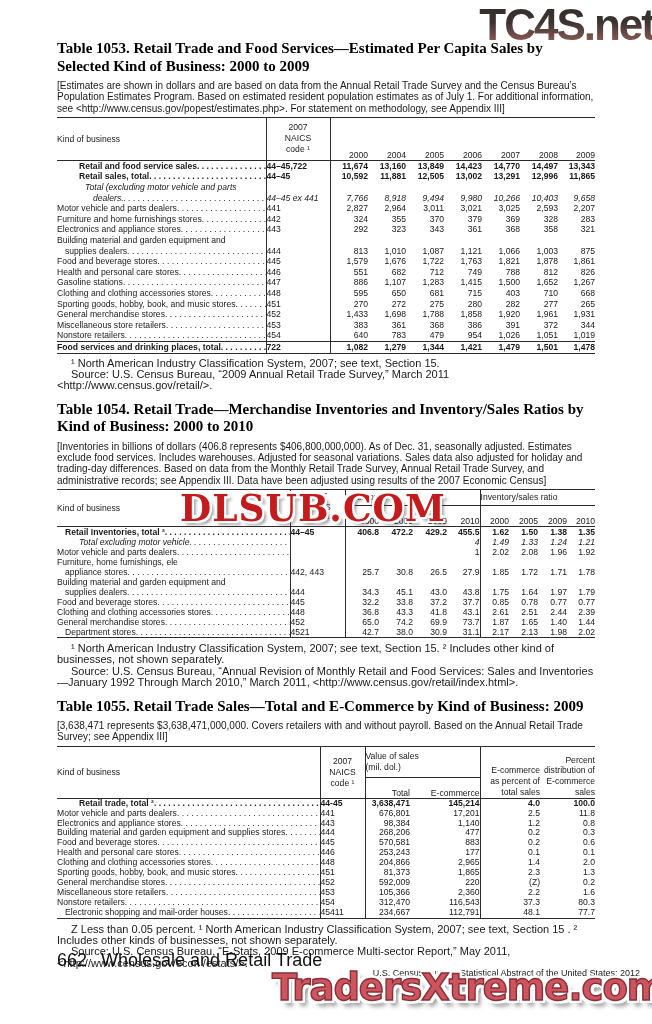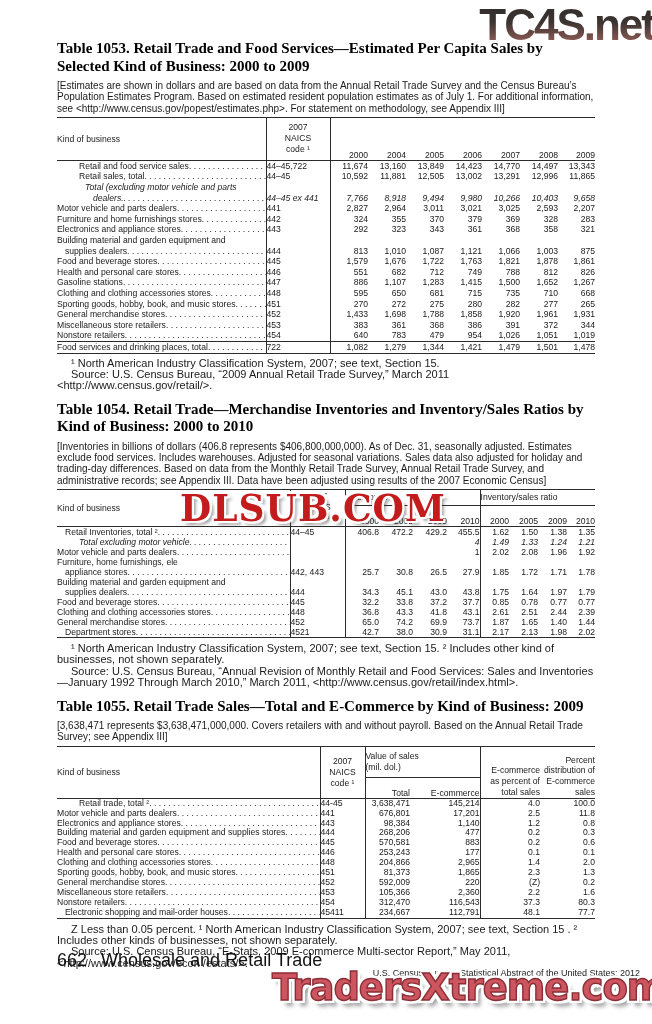--- a/index.html
+++ b/index.html
@@ -31,21 +31,21 @@
   th.grp{text-align:left;vertical-align:middle;line-height:11px;}
   th.pcth{text-align:right;vertical-align:bottom;white-space:pre-line;line-height:10.8px;padding:0 4px 2px 0;}
   td.lbl{overflow:hidden;}
   .cf{display:flex;align-items:baseline;}
   .lt{white-space:nowrap;}
   .dots{flex:1;min-width:0;overflow:hidden;white-space:nowrap;}
   .dots::after{content:" . . . . . . . . . . . . . . . . . . . . . . . . . . . . . . . . . . . . . . . . . . . . . . . . . .";}
   .nodots .dots::after{content:"";}
   td.naics{text-align:left;padding-left:5px;white-space:nowrap;overflow:hidden;}
   td.num{text-align:right;padding-right:5px;white-space:nowrap;}
-  tr.b{font-weight:normal;}
+  tr.b{font-weight:bold;}
   tr.i{font-style:italic;}
   tr.in1 .cf{padding-left:8px;}
   tr.in2 .cf{padding-left:22px;}
   tr.in3 .cf{padding-left:28px;}
   tr.in4 .cf{padding-left:36px;}
   tr.ruletop td{border-top:1px solid #2b2b2b;}
   #t1053 thead th{height:42px;}
   #t1053 tbody td{line-height:10.6px;height:10.6px;}
   #t1054 tbody td{line-height:10px;height:10px;}
   #t1055 tbody td{line-height:9.9px;height:9.9px;}
@@ -322,21 +322,21 @@
               <span class="cf">
                 <span class="lt">Clothing and clothing accessories stores</span>
                 <span class="dots"></span>
               </span>
             </td>
             <td class="naics bl br">448</td>
             <td class="num">595</td>
             <td class="num">650</td>
             <td class="num">681</td>
             <td class="num">715</td>
-            <td class="num">735</td>
+            <td class="num">403</td>
             <td class="num">710</td>
             <td class="num">668</td>
           </tr>
 
           <tr>
             <td class="lbl">
               <span class="cf">
                 <span class="lt">Sporting goods, hobby, book, and music stores</span>
                 <span class="dots"></span>
               </span>

